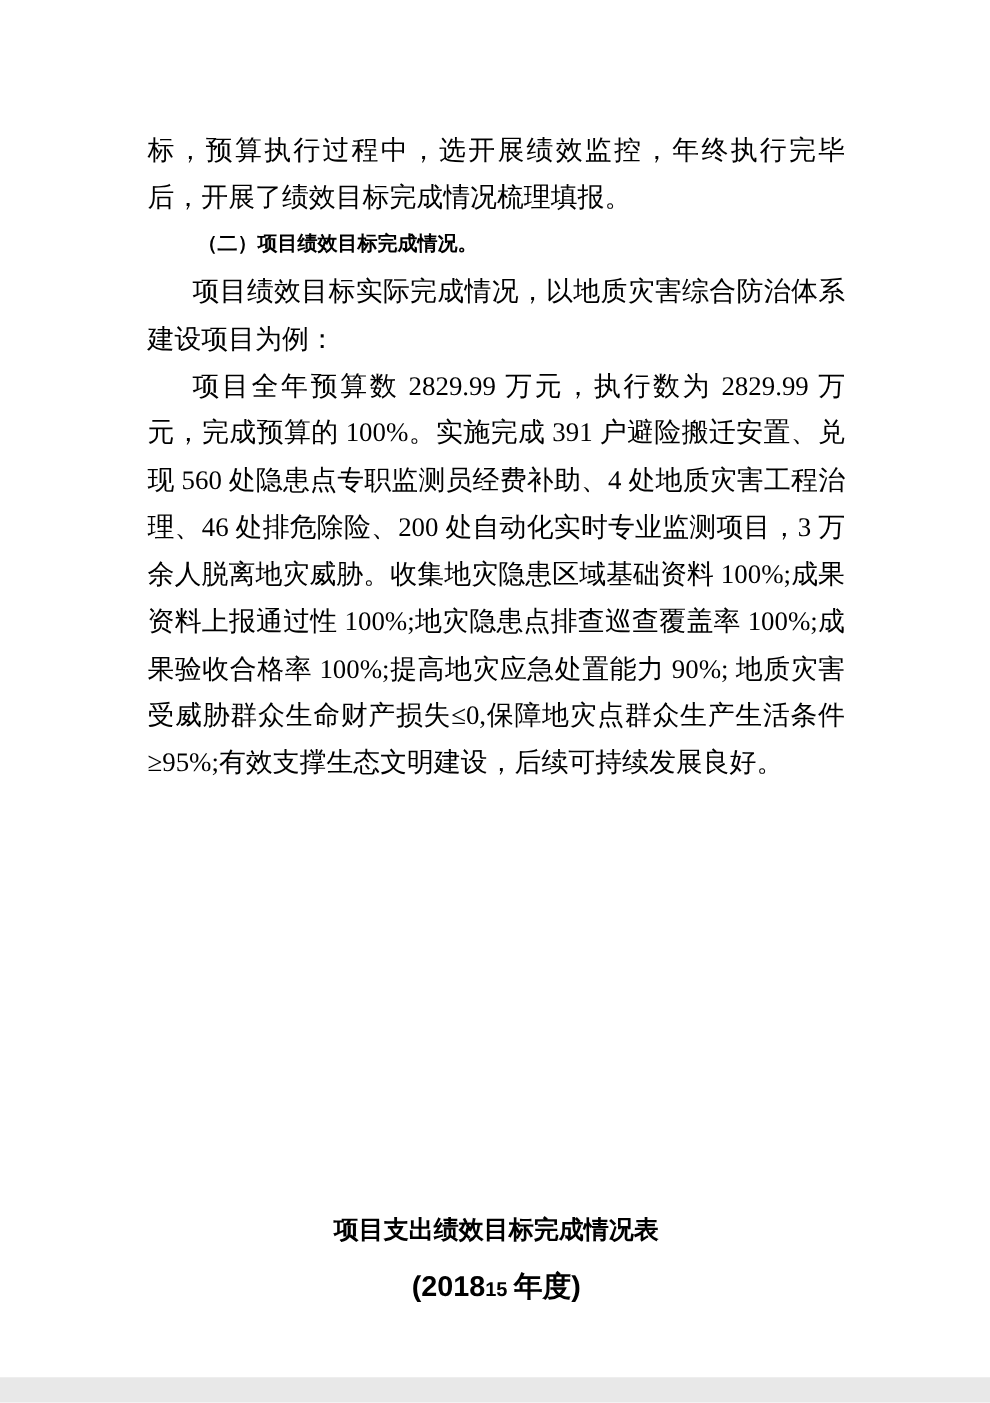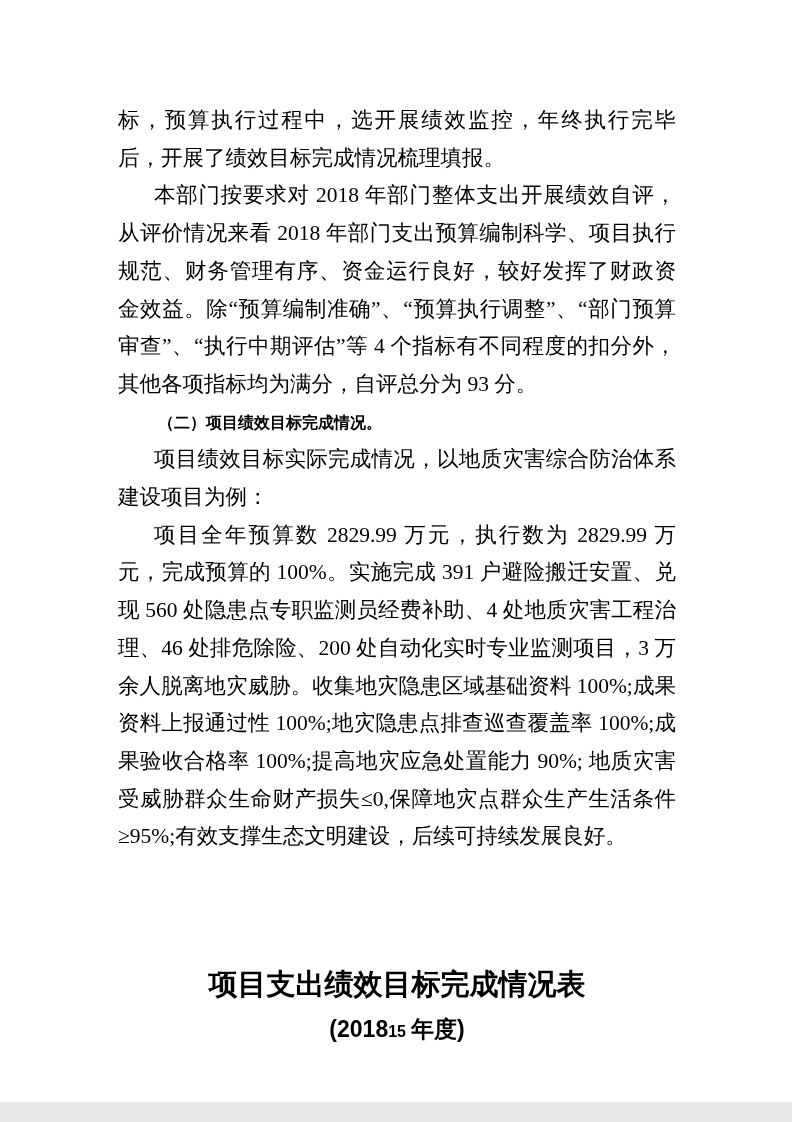--- a/index.html
+++ b/index.html
@@ -46,21 +46,21 @@
     color: #000000;
   }
   .table-title {
     position: absolute;
     left: 118px;
     top: 971px;
     width: 558px;
     text-align: center;
     font-family: "Liberation Sans", "DejaVu Sans", sans-serif;
     font-weight: bold;
-    font-size: 29px;
+    font-size: 20px;
     line-height: 27px;
     color: #000000;
   }
   .table-subtitle {
     position: absolute;
     left: 118px;
     top: 1016px;
     width: 558px;
     text-align: center;
     font-family: "Liberation Sans", "DejaVu Sans", sans-serif;
@@ -77,21 +77,20 @@
     margin-left: 5px;
     text-align: center;
   }
 </style>
 </head>
 <body>
 
 <div class="page">
   <div class="content">
     <p class="body-para">标，预算执行过程中，选开展绩效监控，年终执行完毕后，开展了绩效目标完成情况梳理填报。</p>
-    <p class="body-para indent">本部门按要求对 2018 年部门整体支出开展绩效自评，从评价情况来看 2018 年部门支出预算编制科学、项目执行规范、财务管理有序、资金运行良好，较好发挥了财政资金效益。除“预算编制准确”、“预算执行调整”、“部门预算审查”、“执行中期评估”等 4 个指标有不同程度的扣分外，其他各项指标均为满分，自评总分为 93 分。</p>
     <p class="section-heading">（二）项目绩效目标完成情况。</p>
     <p class="body-para indent">项目绩效目标实际完成情况，以地质灾害综合防治体系建设项目为例：</p>
     <p class="body-para indent">项目全年预算数 2829.99 万元，执行数为 2829.99 万元，完成预算的 100%。实施完成 391 户避险搬迁安置、兑现 560 处隐患点专职监测员经费补助、4 处地质灾害工程治理、46 处排危除险、200 处自动化实时专业监测项目，3 万余人脱离地灾威胁。收集地灾隐患区域基础资料 100%;成果资料上报通过性 100%;地灾隐患点排查巡查覆盖率 100%;成果验收合格率 100%;提高地灾应急处置能力 90%; 地质灾害受威胁群众生命财产损失≤0,保障地灾点群众生产生活条件≥95%;有效支撑生态文明建设，后续可持续发展良好。</p>
   </div>
 
   <div class="table-title">项目支出绩效目标完成情况表</div>
 
   <div class="table-subtitle"><span>(2018</span><span class="pagenum">15</span><span class="subtitle-suffix">年度)</span></div>
 </div>
 

